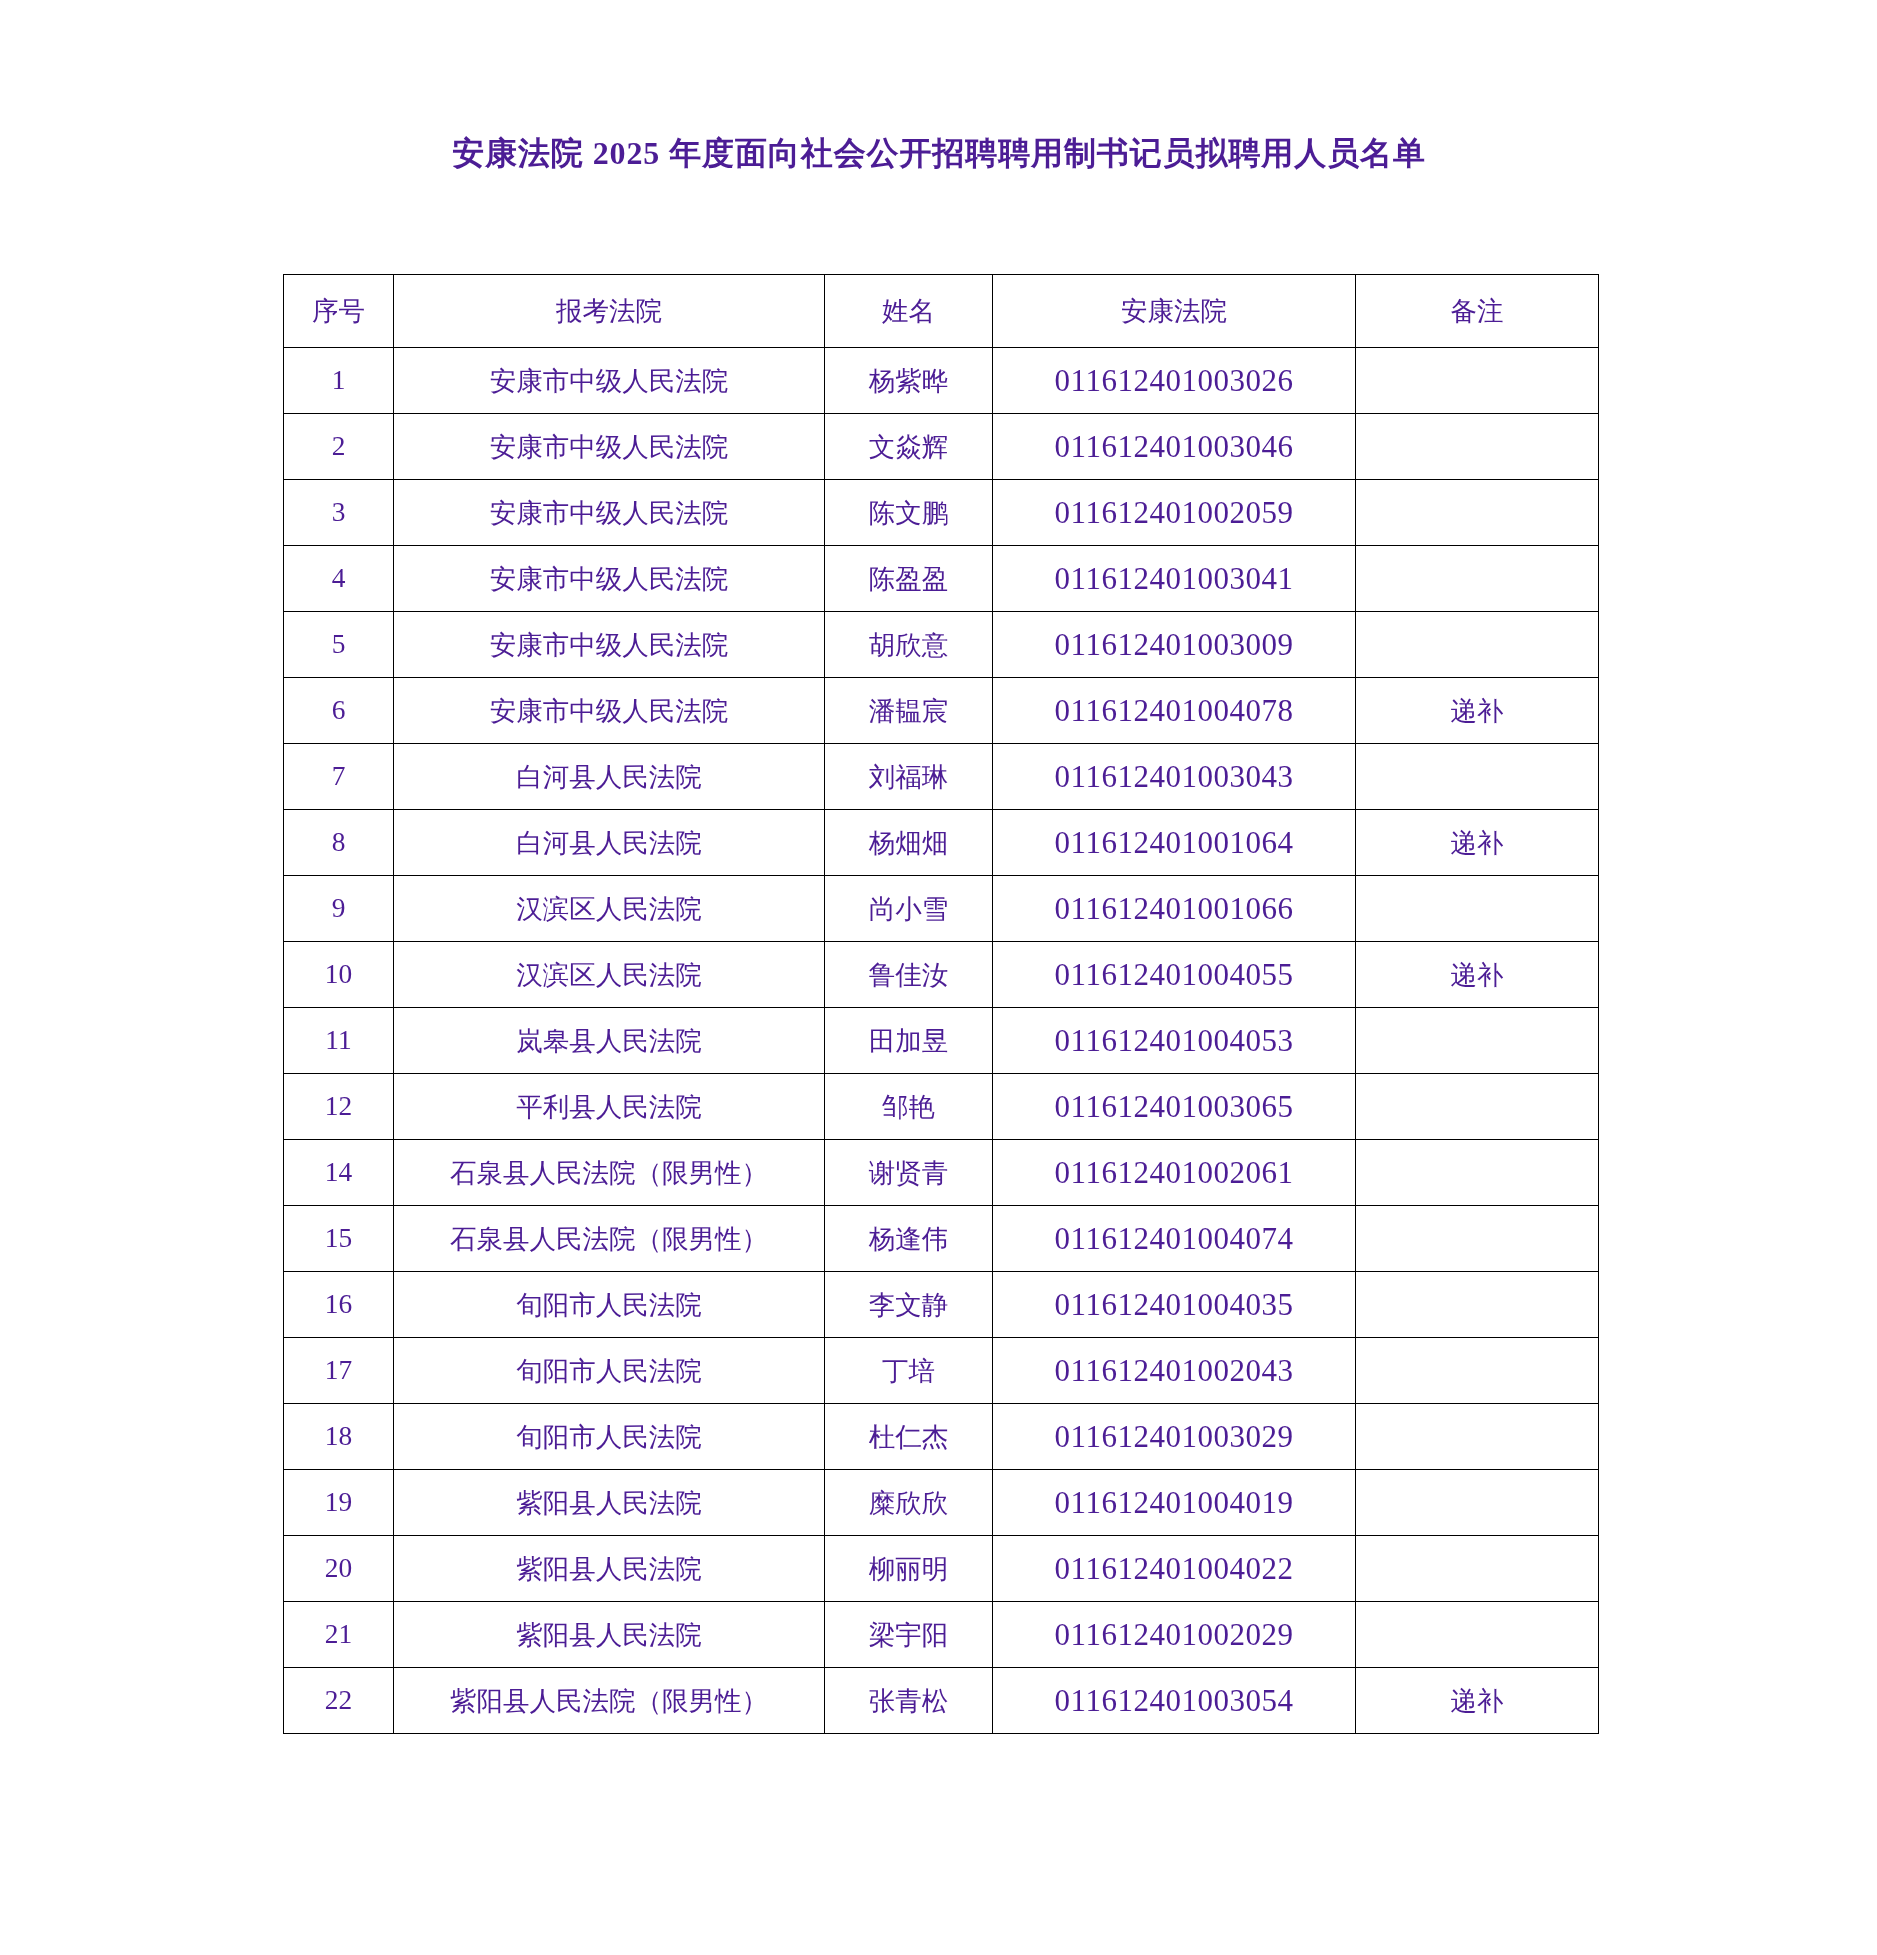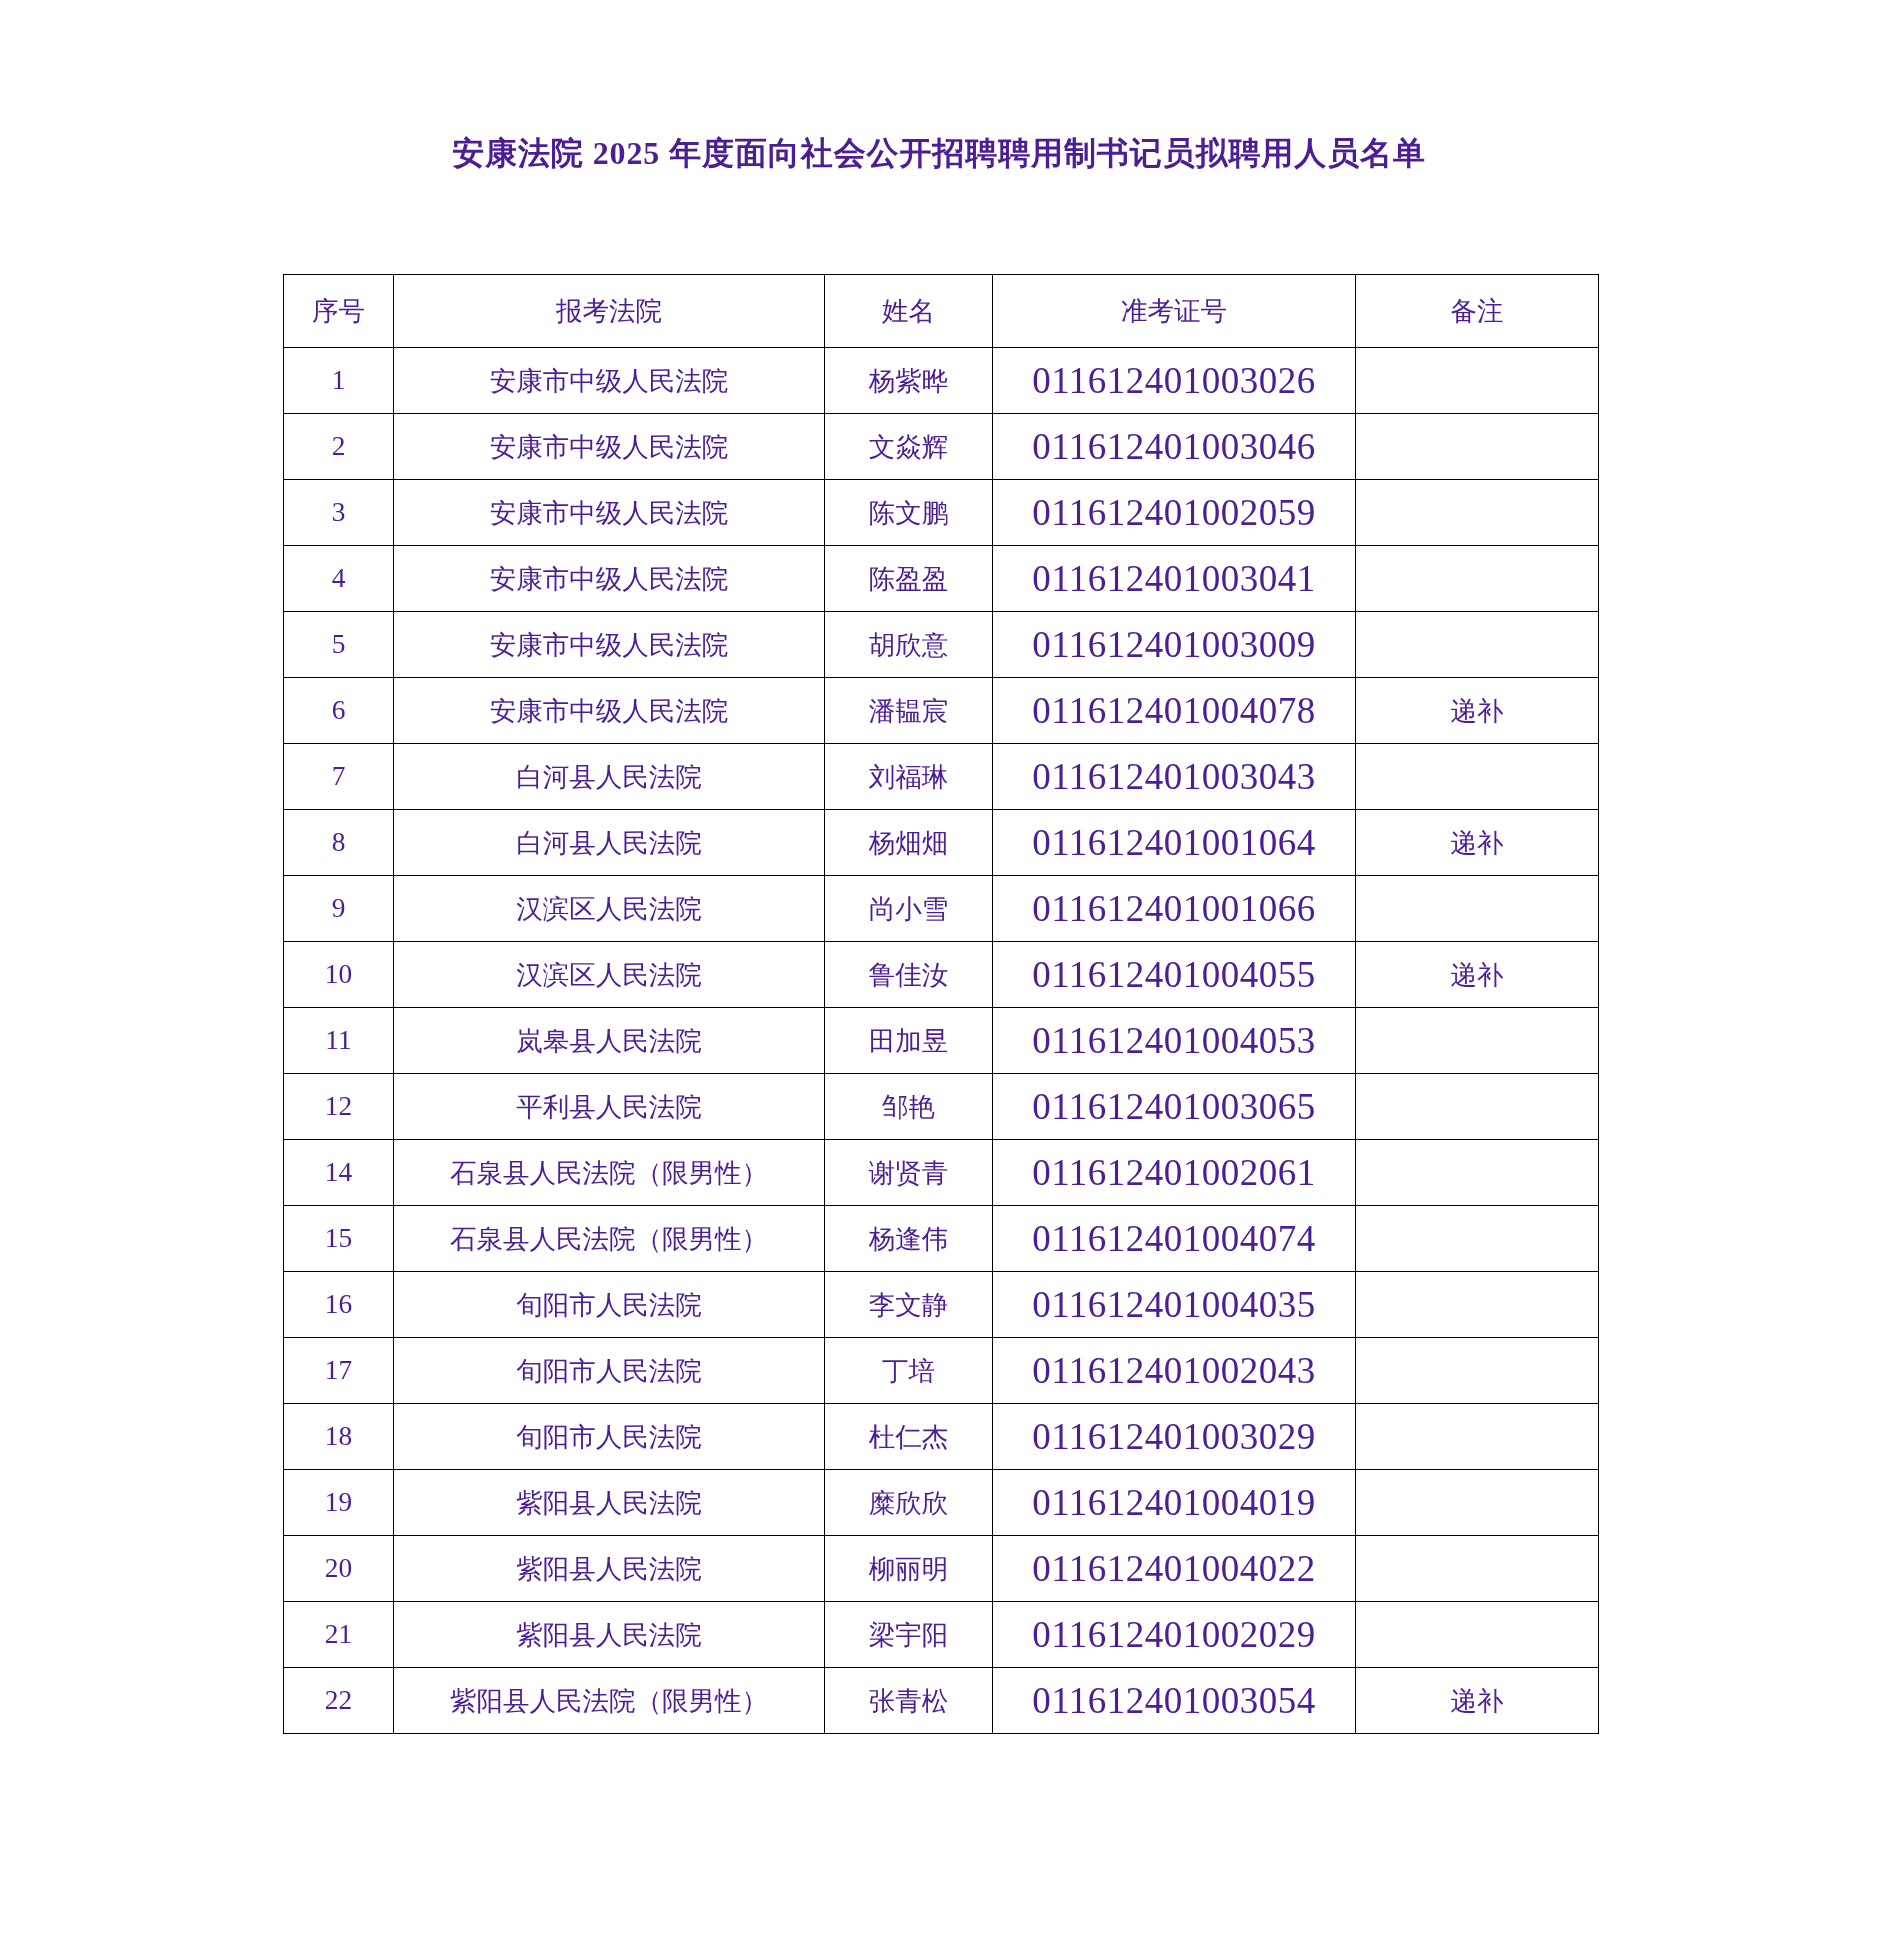--- a/index.html
+++ b/index.html
@@ -52,21 +52,21 @@
     font-size: 26.5px;
   }
   #roster-table td {
     height: 65px;
   }
   .col-no    { width: 110px; }
   .col-court { width: 431px; }
   .col-name  { width: 168px; }
   .col-ticket{ width: 363px; }
   .col-note  { width: 243px; }
-  td.cell-ticket { font-size: 37px; letter-spacing: 0.5px; }
+  td.cell-ticket { font-size: 31px; letter-spacing: 0.5px; }
   td.cell-no { font-size: 27.4px; }
 </style>
 </head>
 <body>
 
 <div id="page">
 
   <div id="doc-title">安康法院 2025 年度面向社会公开招聘聘用制书记员拟聘用人员名单</div>
 
   <table id="roster-table">
@@ -75,21 +75,21 @@
       <col class="col-court">
       <col class="col-name">
       <col class="col-ticket">
       <col class="col-note">
     </colgroup>
     <thead>
       <tr>
         <th>序号</th>
         <th>报考法院</th>
         <th>姓名</th>
-        <th>准考证号</th>
+        <th>安康法院</th>
         <th>备注</th>
       </tr>
     </thead>
     <tbody id="roster-body">
 
     <tr>
           <td class="cell-no">1</td>
           <td class="cell-court">安康市中级人民法院</td>
           <td class="cell-name">杨紫晔</td>
           <td class="cell-ticket">011612401003026</td>

